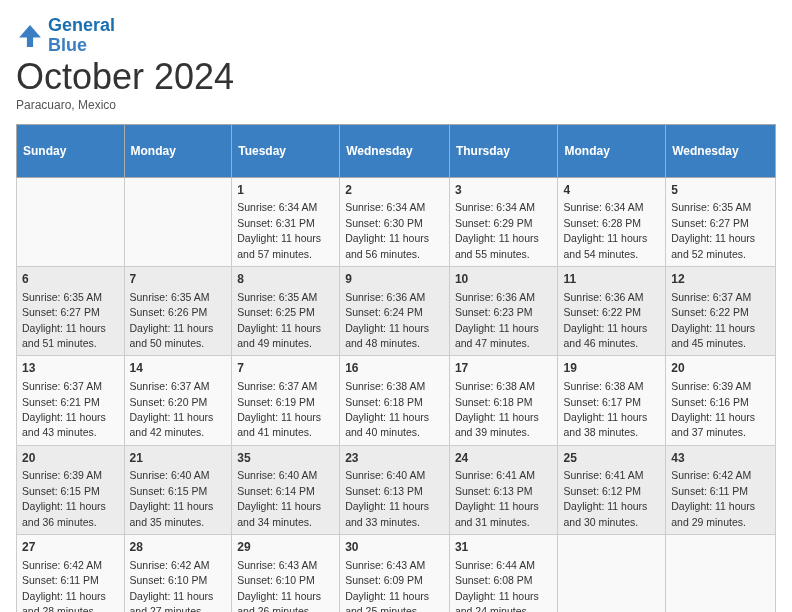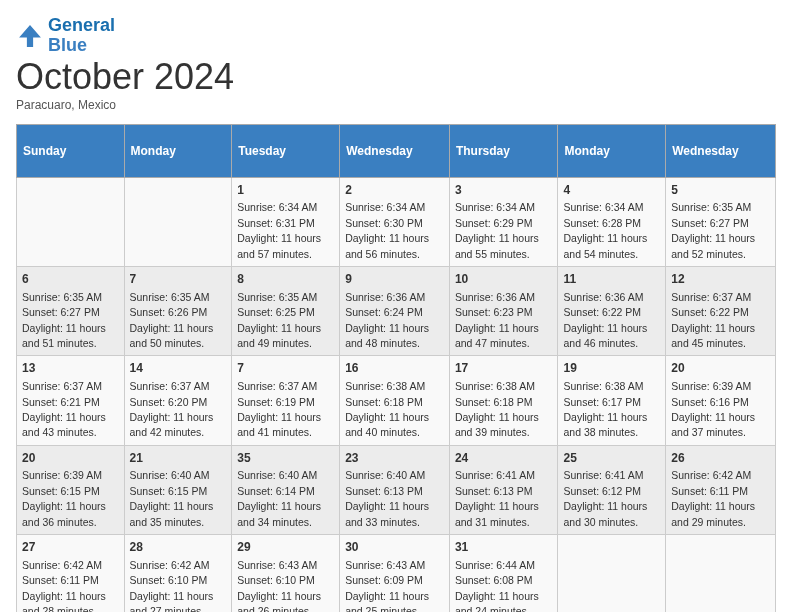--- a/index.html
+++ b/index.html
@@ -199,21 +199,21 @@
 Daylight: 11 hours and 34 minutes.</span></td>
         <td><span class="day-num">23</span><span class="day-info" style="white-space: pre-line;">Sunrise: 6:40 AM
 Sunset: 6:13 PM
 Daylight: 11 hours and 33 minutes.</span></td>
         <td><span class="day-num">24</span><span class="day-info" style="white-space: pre-line;">Sunrise: 6:41 AM
 Sunset: 6:13 PM
 Daylight: 11 hours and 31 minutes.</span></td>
         <td><span class="day-num">25</span><span class="day-info" style="white-space: pre-line;">Sunrise: 6:41 AM
 Sunset: 6:12 PM
 Daylight: 11 hours and 30 minutes.</span></td>
-        <td><span class="day-num">26</span><span class="day-info" style="white-space: pre-line;">Sunrise: 6:42 AM
+        <td><span class="day-num">43</span><span class="day-info" style="white-space: pre-line;">Sunrise: 6:42 AM
 Sunset: 6:11 PM
 Daylight: 11 hours and 29 minutes.</span></td>
       </tr>
       <tr>
         <td><span class="day-num">27</span><span class="day-info" style="white-space: pre-line;">Sunrise: 6:42 AM
 Sunset: 6:11 PM
 Daylight: 11 hours and 28 minutes.</span></td>
         <td><span class="day-num">28</span><span class="day-info" style="white-space: pre-line;">Sunrise: 6:42 AM
 Sunset: 6:10 PM
 Daylight: 11 hours and 27 minutes.</span></td>

